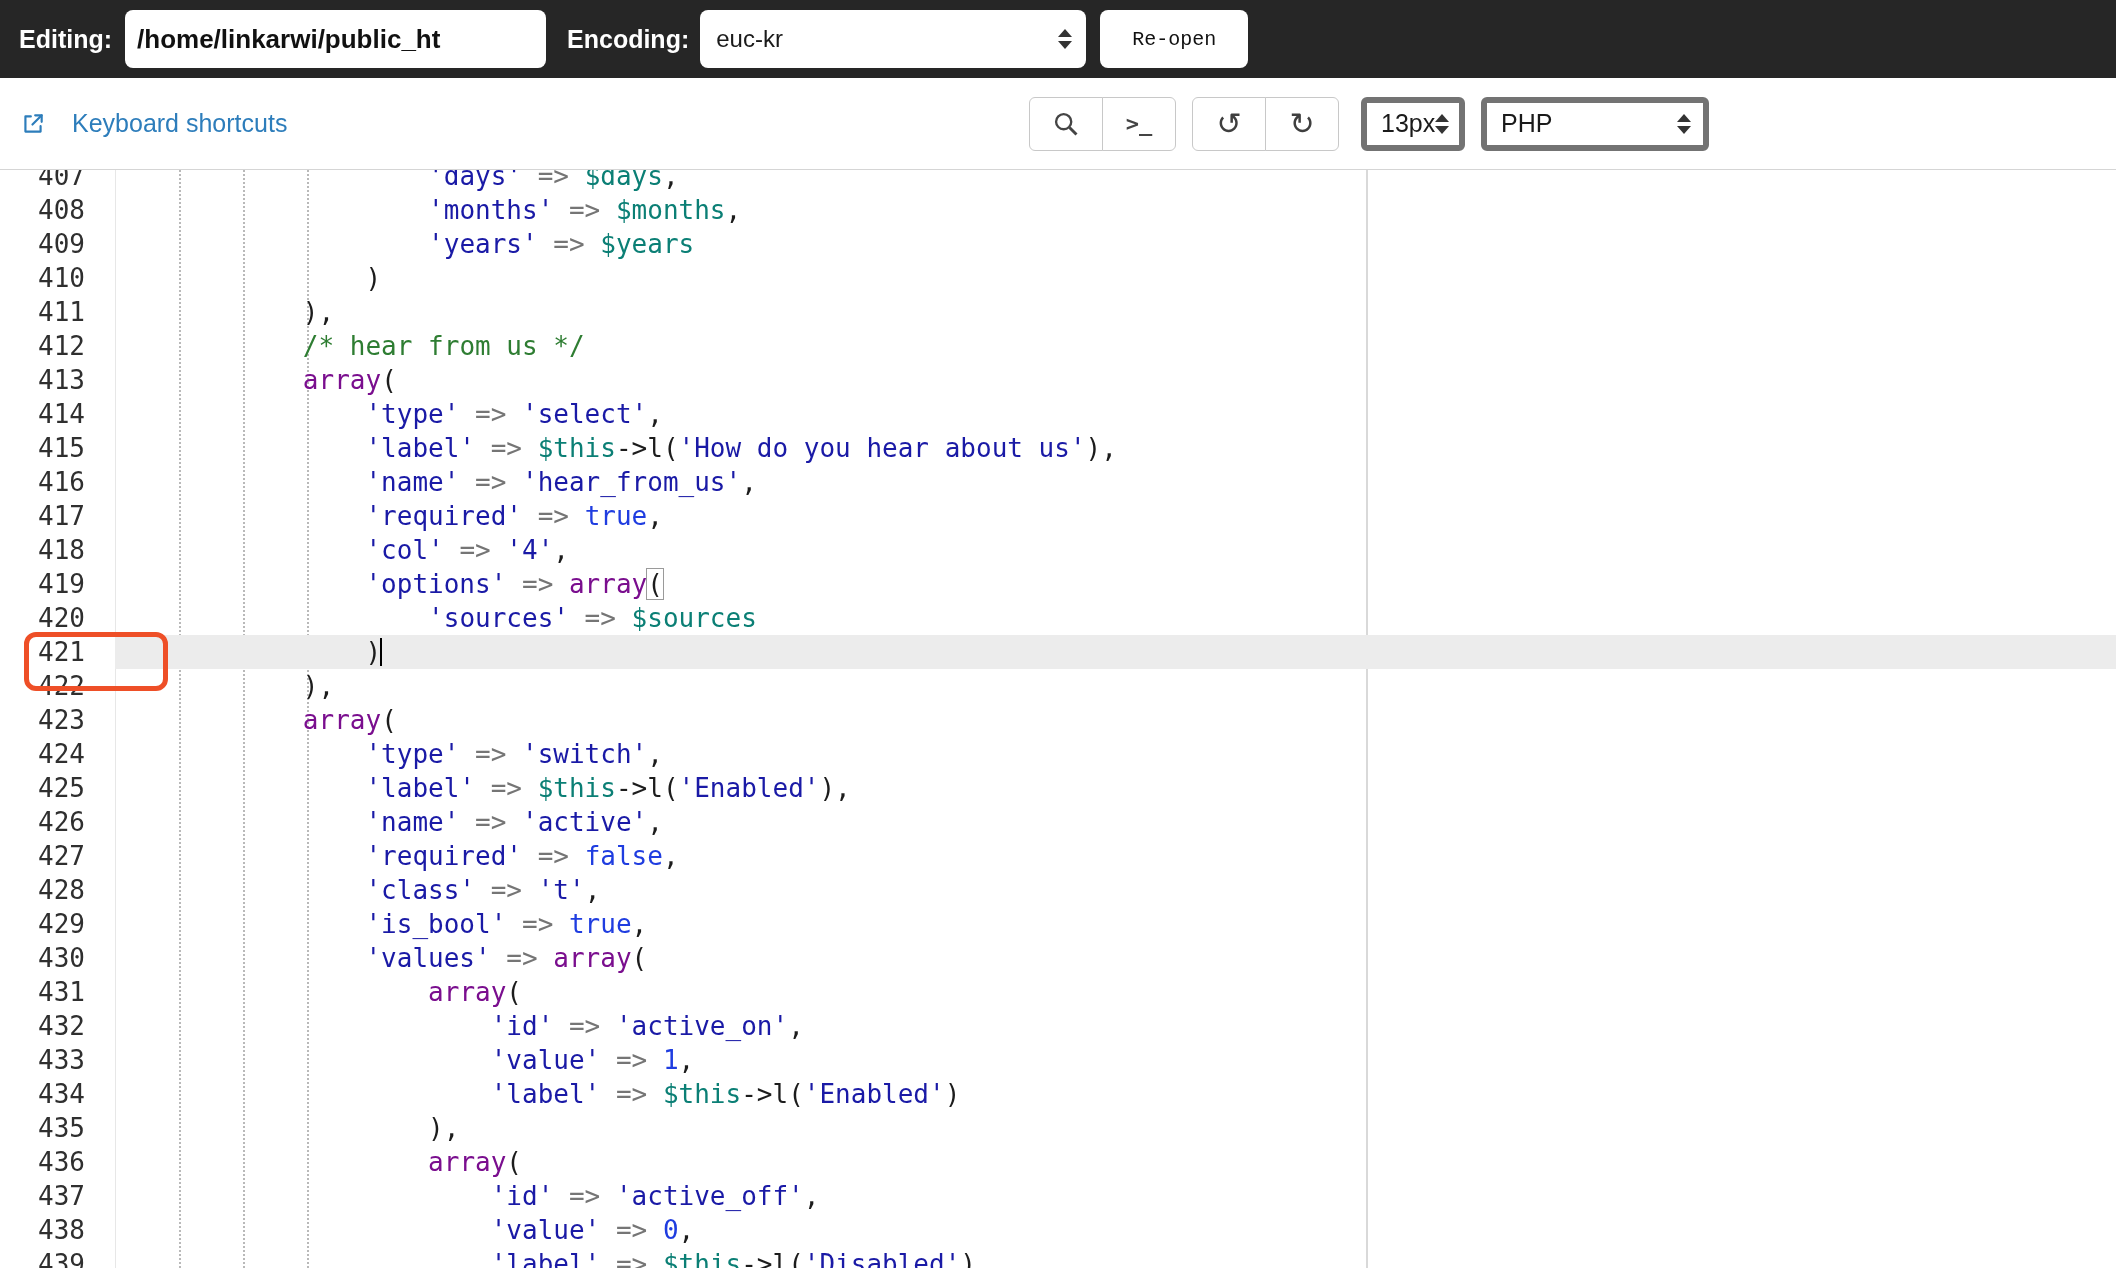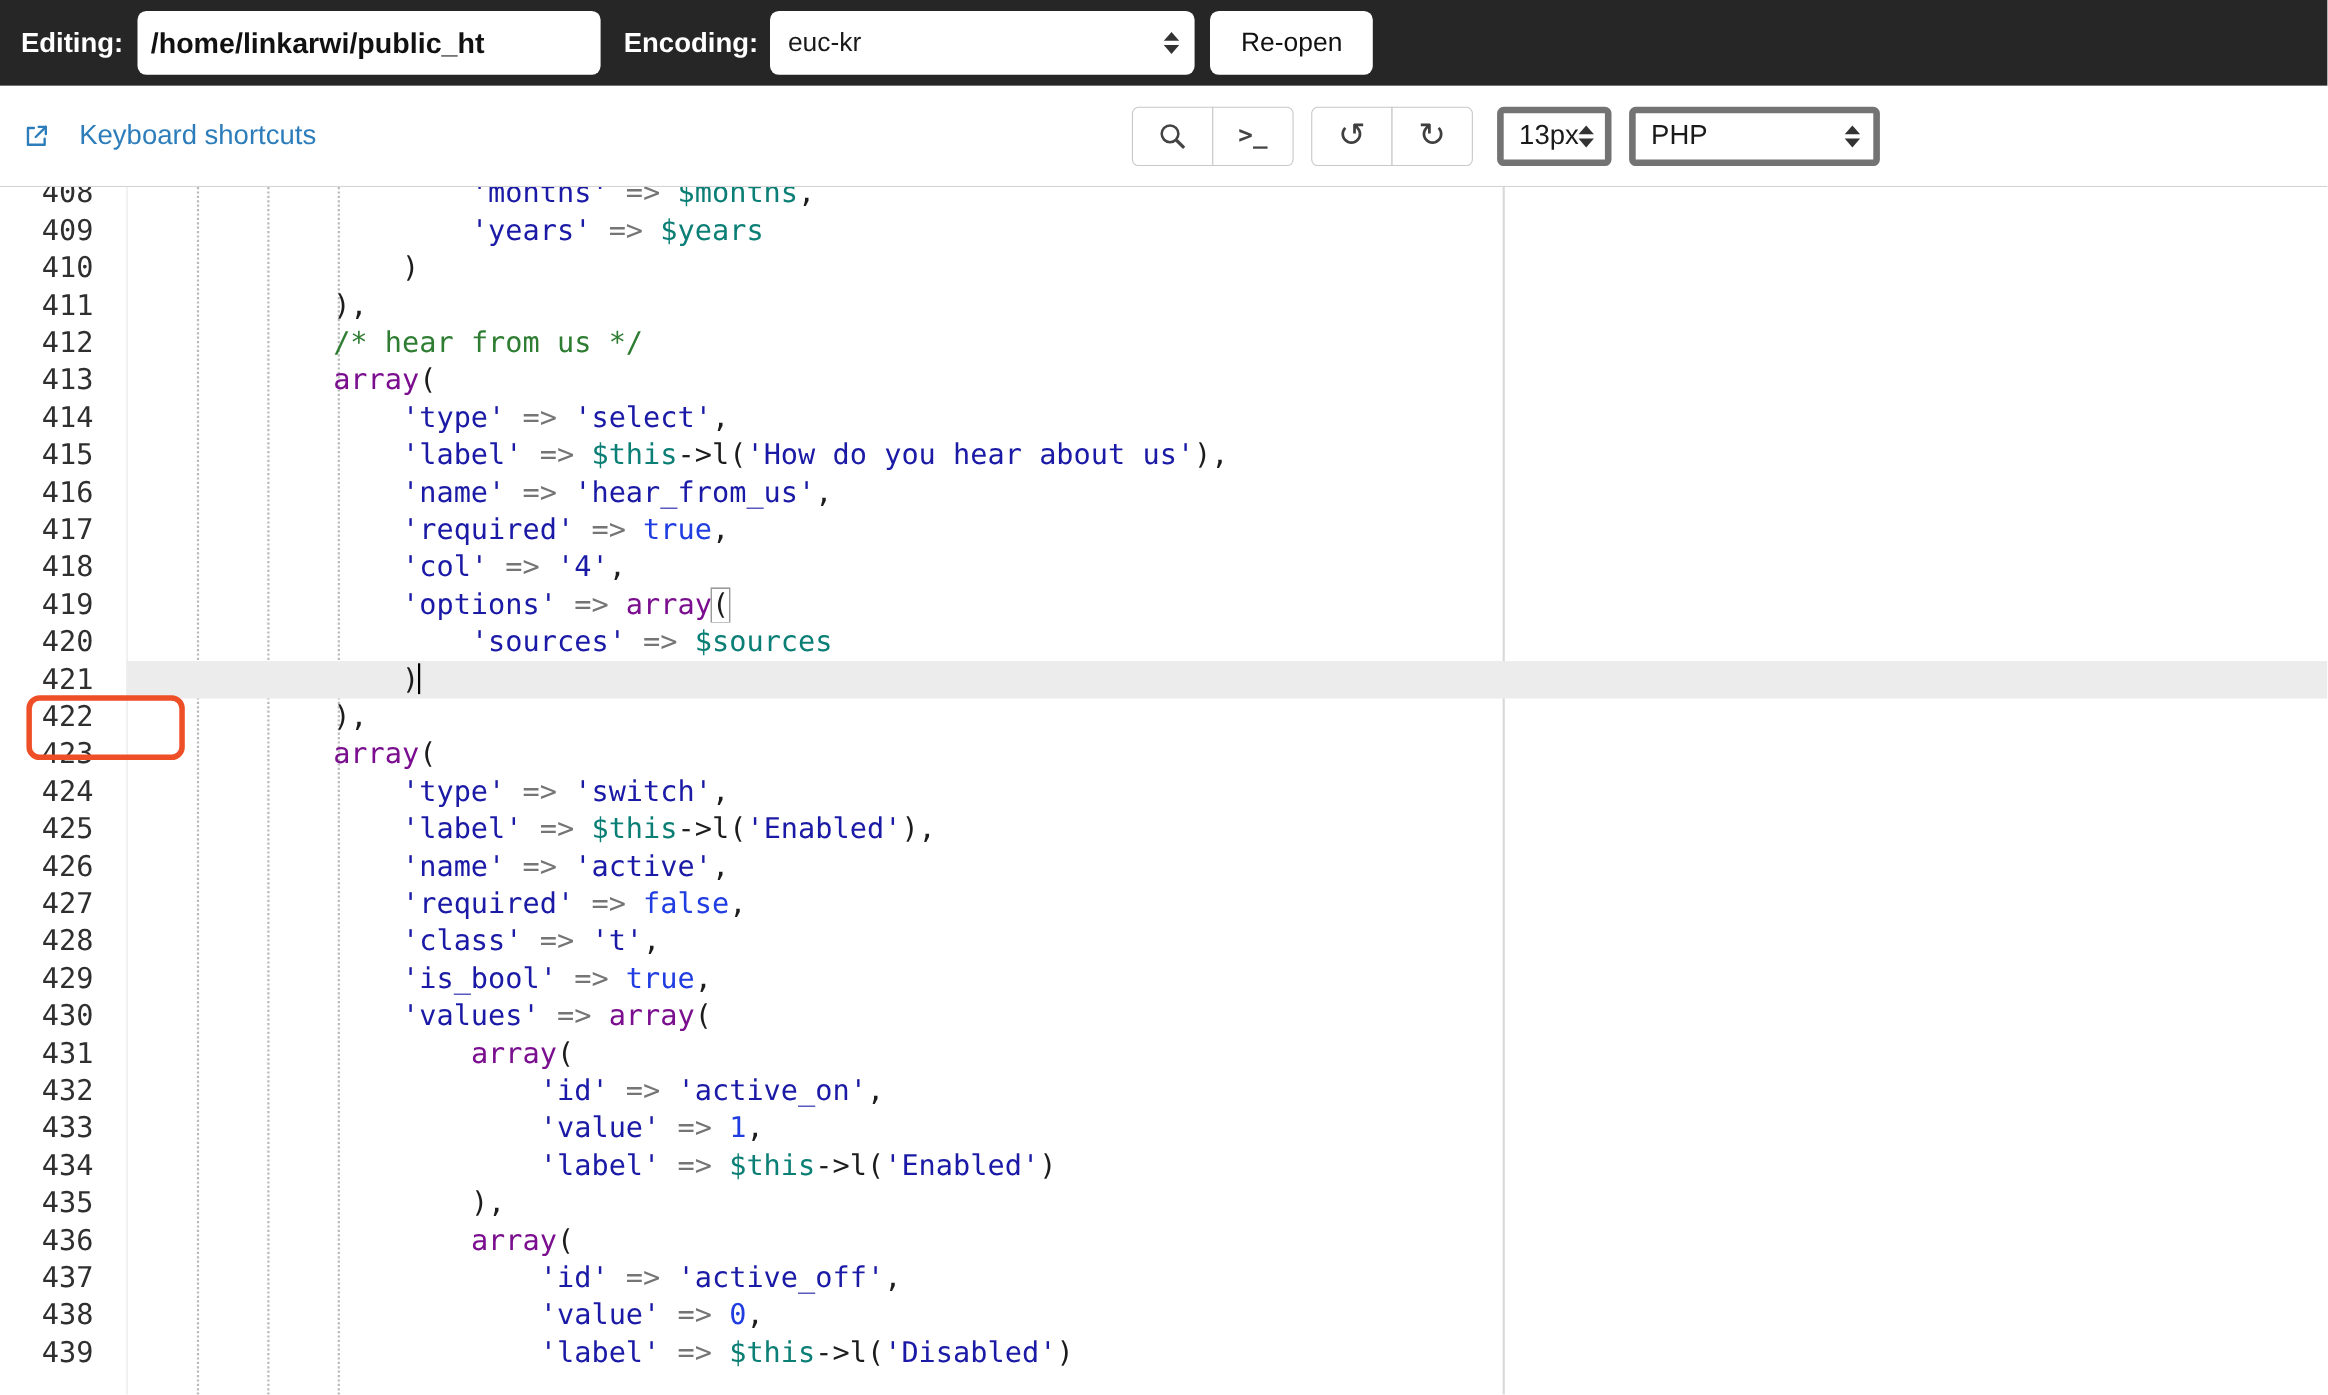--- a/index.html
+++ b/index.html
@@ -13,21 +13,21 @@
                 background:#fff; font-family:"Liberation Sans",sans-serif; font-weight:bold;
                 font-size:26px; color:#111; padding:12px 12px; outline:none; }
   .tb-label.enc { margin-left:21px; }
   .select { display:flex; align-items:center; background:#fff; cursor:default; }
   .enc-select { width:386px; height:58px; margin-left:11px; border-radius:8px; padding:0 14px 0 16px;
                 font-size:24px; color:#1a1a1a; }
   .stepper { margin-left:auto; display:flex; flex-direction:column; align-items:center; gap:4px; }
   .stepper .up { width:0; height:0; border-left:7px solid transparent; border-right:7px solid transparent; border-bottom:8px solid #333; }
   .stepper .dn { width:0; height:0; border-left:7px solid transparent; border-right:7px solid transparent; border-top:8px solid #333; }
   .reopen { width:148px; height:58px; margin-left:14px; border:none; border-radius:8px; background:#fff;
-            font-family:Liberation Sans, sans-serif; font-size:24px; color:#111; }
+            font-family:Liberation Mono, monospace; font-size:20px; color:#111; }
 
   
   .toolbar2 { height:92px; background:#fff; display:flex; align-items:center; padding-left:20px;
               border-bottom:1px solid #d5d5d5; }
   .kbd-link { display:flex; align-items:center; gap:26px; color:#2d7dbb; font-size:25px;
               text-decoration:none; cursor:pointer; }
   .right-controls { margin-left:auto; margin-right:407px; display:flex; align-items:center; }
   .btn-group { display:flex; }
   .btn-group + .btn-group { margin-left:16px; }
   .btn-group button { width:74px; height:54px; background:#fff; border:1px solid #c8c8c8;
@@ -127,20 +127,21 @@
   </div>
 </div>
 
 <div class="editor">
   <div class="gutter-border"></div>
   <div class="guide" style="left:179px"></div>
   <div class="guide" style="left:243px"></div>
   <div class="guide" style="left:307px"></div>
   <div class="ruler"></div>
   <div class="lines">
+      <div class="line"><span class="ln">407</span><span class="codecell">                    <span class="tok-s">'days'</span><span class="tok-o"> =&gt; </span><span class="tok-v">$days</span><span class="tok-p">,</span></span></div>
       <div class="line"><span class="ln">408</span><span class="codecell">                    <span class="tok-s">'months'</span><span class="tok-o"> =&gt; </span><span class="tok-v">$months</span><span class="tok-p">,</span></span></div>
       <div class="line"><span class="ln">409</span><span class="codecell">                    <span class="tok-s">'years'</span><span class="tok-o"> =&gt; </span><span class="tok-v">$years</span></span></div>
       <div class="line"><span class="ln">410</span><span class="codecell">                <span class="tok-p">)</span></span></div>
       <div class="line"><span class="ln">411</span><span class="codecell">            <span class="tok-p">),</span></span></div>
       <div class="line"><span class="ln">412</span><span class="codecell">            <span class="tok-c">/* hear from us */</span></span></div>
       <div class="line"><span class="ln">413</span><span class="codecell">            <span class="tok-k">array</span><span class="tok-p">(</span></span></div>
       <div class="line"><span class="ln">414</span><span class="codecell">                <span class="tok-s">'type'</span><span class="tok-o"> =&gt; </span><span class="tok-s">'select'</span><span class="tok-p">,</span></span></div>
       <div class="line"><span class="ln">415</span><span class="codecell">                <span class="tok-s">'label'</span><span class="tok-o"> =&gt; </span><span class="tok-v">$this</span><span class="tok-p">-&gt;l(</span><span class="tok-s">'How do you hear about us'</span><span class="tok-p">),</span></span></div>
       <div class="line"><span class="ln">416</span><span class="codecell">                <span class="tok-s">'name'</span><span class="tok-o"> =&gt; </span><span class="tok-s">'hear_from_us'</span><span class="tok-p">,</span></span></div>
       <div class="line"><span class="ln">417</span><span class="codecell">                <span class="tok-s">'required'</span><span class="tok-o"> =&gt; </span><span class="tok-a">true</span><span class="tok-p">,</span></span></div>

